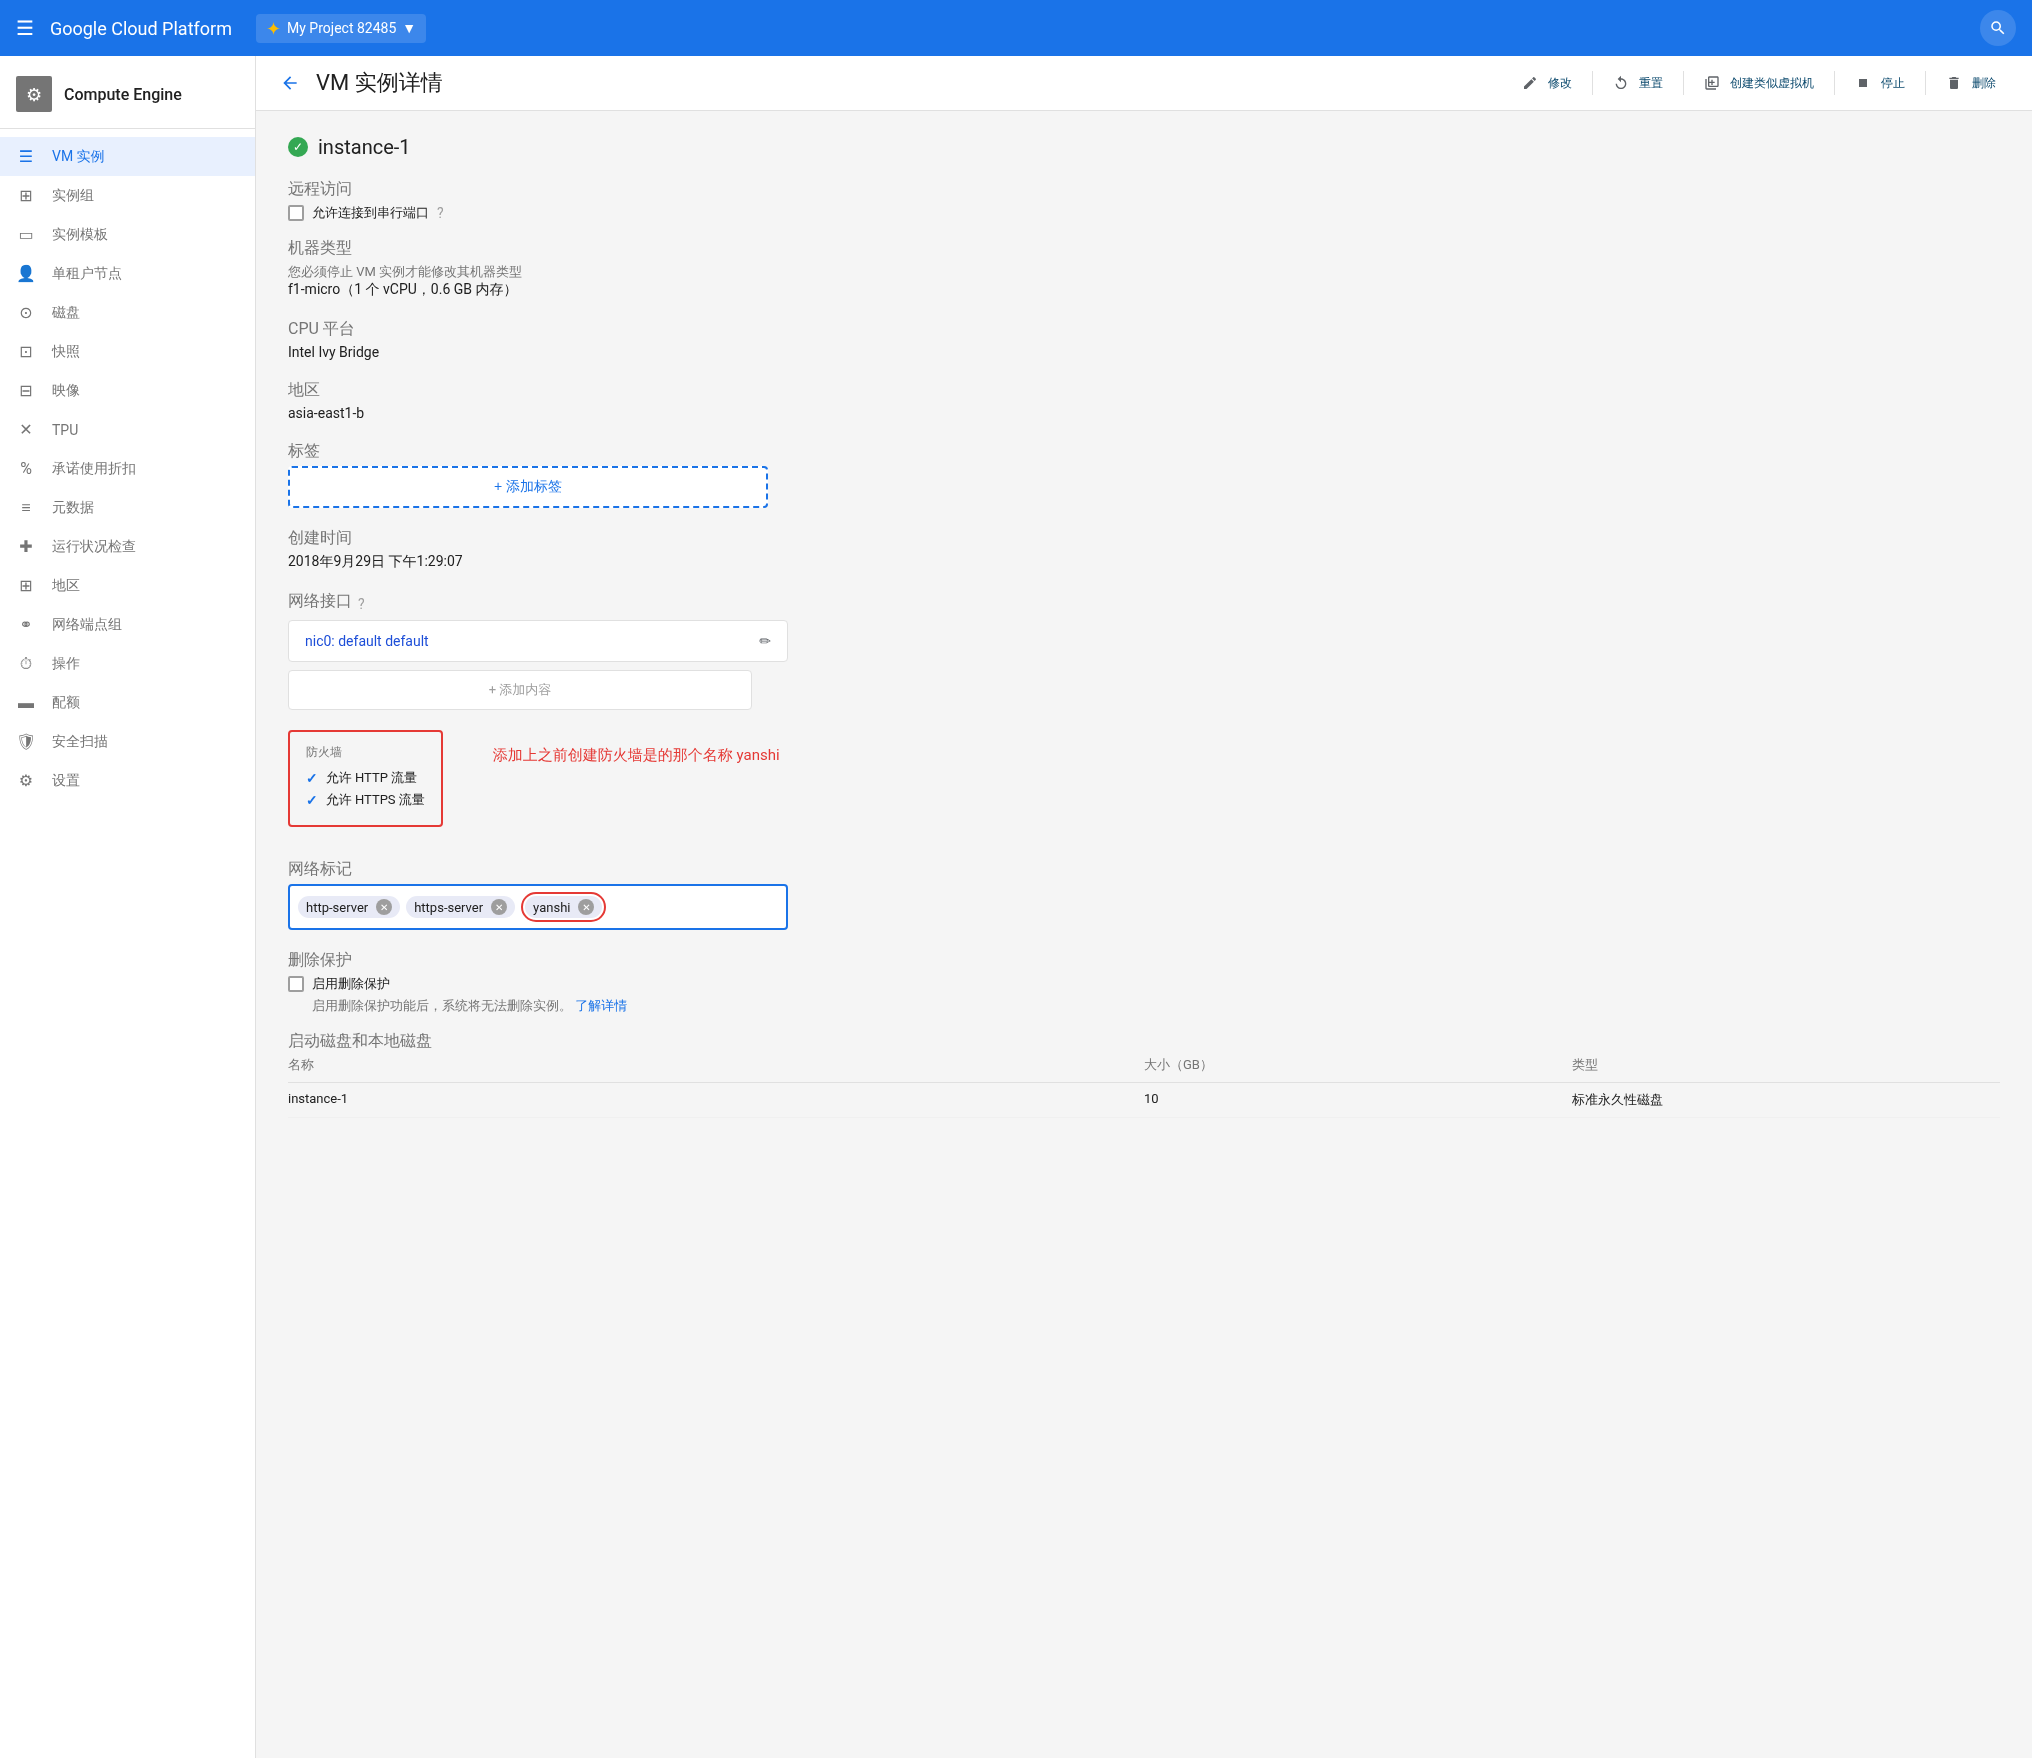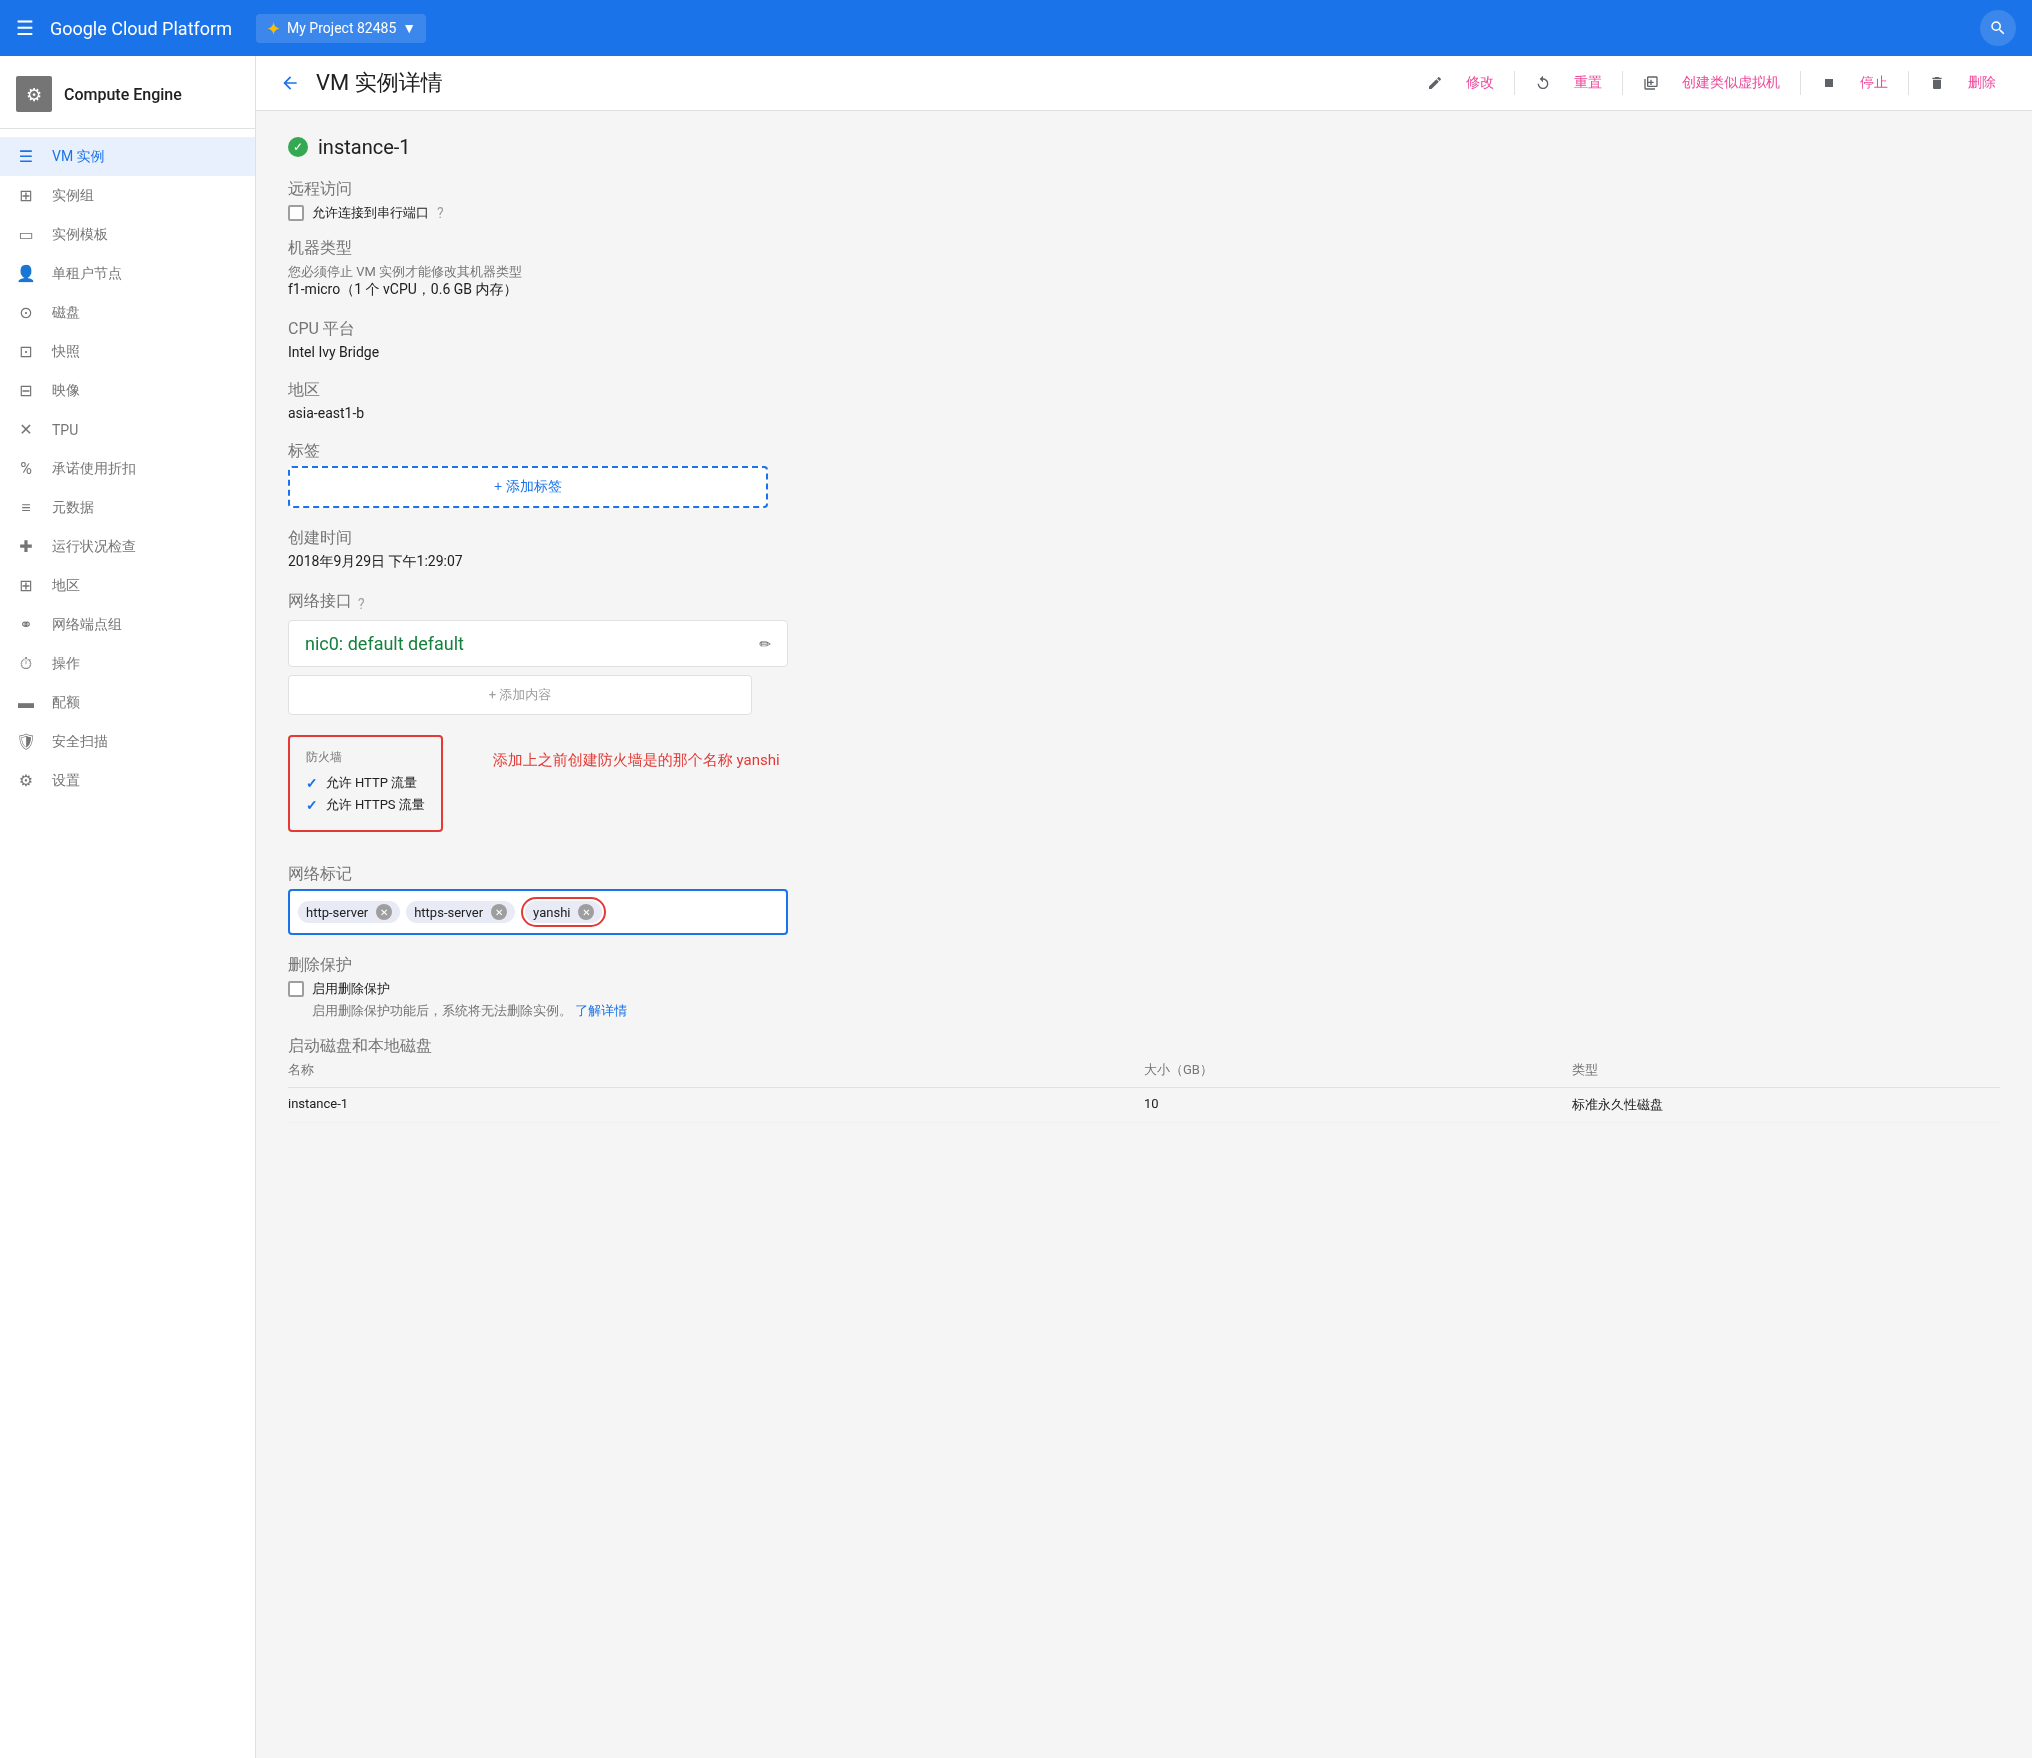--- a/index.html
+++ b/index.html
@@ -83,23 +83,23 @@
       gap: 16px;
       position: sticky; top: 40px; z-index: 50;
     }
     .page-header .back-btn {
       color: #1a73e8; cursor: pointer; font-size: 20px;
       display: flex; align-items: center;
     }
     .page-header .page-title { font-size: 22px; font-weight: 400; color: #212121; }
     .page-header-actions { display: flex; align-items: center; gap: 8px; margin-left: auto; }
     .action-btn {
-      display: flex; align-items: center; gap: 23px;
+      display: flex; align-items: center; gap: 10px;
       padding: 6px 12px; border: none; background: none;
-      cursor: pointer; color: #ec4899; font-size: 14px;
+      cursor: pointer; color: #0c4a6e; font-size: 12px;
       border-radius: 4px;
     }
     .action-btn .btn-icon { font-size: 16px; }
     .action-btn-divider { width: 1px; height: 24px; background: #e0e0e0; }
 
     
     .detail-content { padding: 24px 32px; background: #f5f5f5; min-height: calc(100vh - 112px); }
 
     
     .instance-header {
@@ -150,21 +150,21 @@
       background: white;
       border: 1px solid #e0e0e0;
       border-radius: 4px;
       padding: 12px 16px;
       display: flex;
       align-items: center;
       justify-content: space-between;
       width: 500px;
       margin-top: 4px;
     }
-    .network-card .nic-text { font-size: 18px; color: #15803d; }
+    .network-card .nic-text { font-size: 14px; color: #1d4ed8; }
     .network-card .edit-icon { color: #5f6368; cursor: pointer; }
 
     
     .add-content-btn {
       background: white;
       border: 1px solid #e0e0e0;
       border-radius: 4px;
       padding: 10px;
       width: 464px;
       text-align: center;

